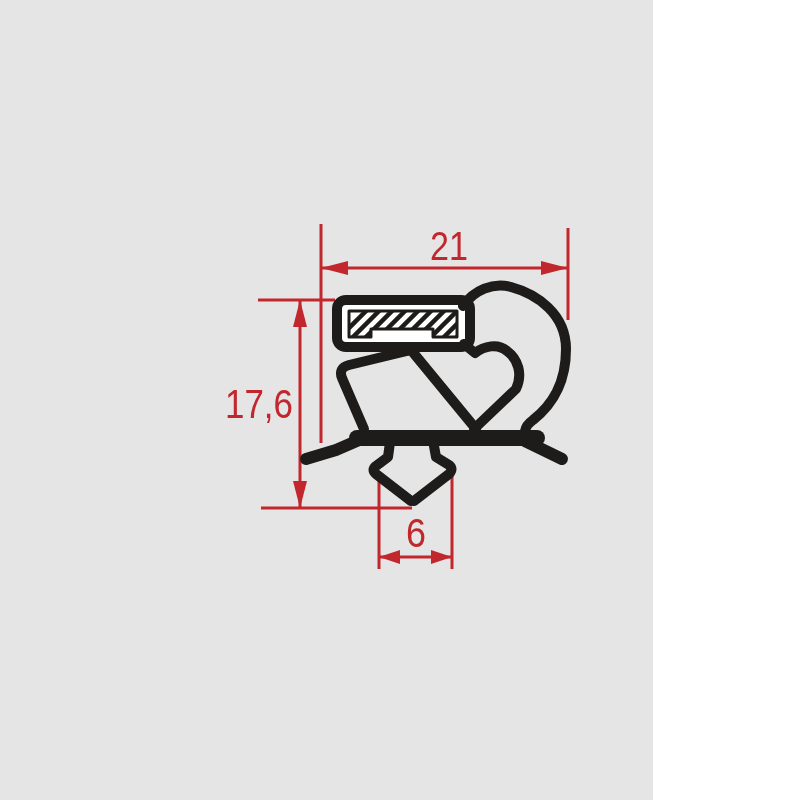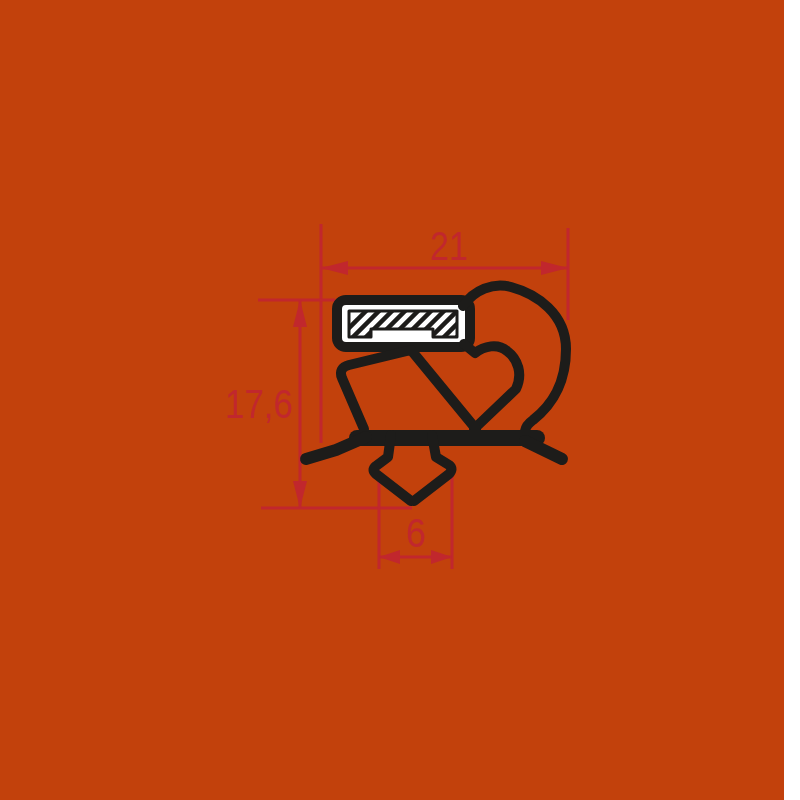--- a/index.html
+++ b/index.html
@@ -5,23 +5,23 @@
   html, body {
     margin: 0;
     padding: 0;
     width: 800px;
     height: 800px;
     background: #ffffff;
     font-family: "Liberation Sans", sans-serif;
   }
   .stage {
     position: relative;
-    width: 784px;
+    width: 653px;
     height: 800px;
-    background: #c2410c;
+    background: #e5e5e5;
     overflow: hidden;
   }
   svg { display: block; }
   text.dim-label {
     font-family: "Liberation Sans", sans-serif;
     font-size: 40px;
     font-weight: 400;
   }
 </style>
 </head>

